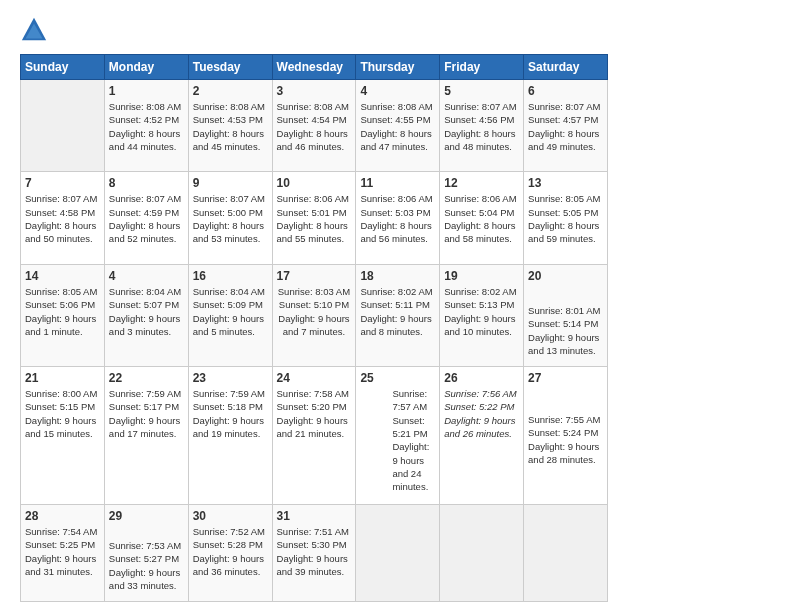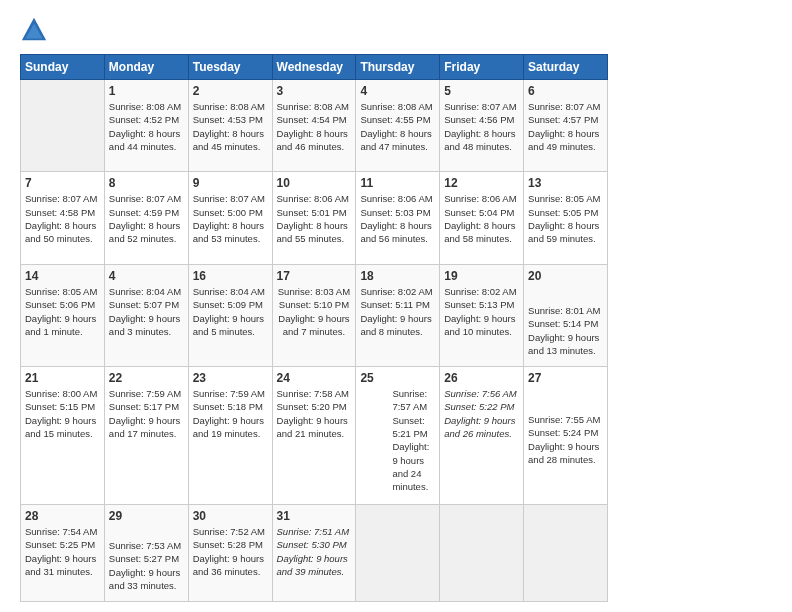--- a/index.html
+++ b/index.html
@@ -355,21 +355,21 @@
           </td>
           <td>
             <span class="day-number">30</span>
             <div class="day-info" style="white-space: pre-line;">Sunrise: 7:52 AM
 Sunset: 5:28 PM
 Daylight: 9 hours
 and 36 minutes.</div>
           </td>
           <td>
             <span class="day-number">31</span>
-            <div class="day-info" style="white-space: pre-line; font-style: italic;">Sunrise: 7:51 AM
+            <div class="day-info" style="white-space: pre-line;">Sunrise: 7:51 AM
 Sunset: 5:30 PM
 Daylight: 9 hours
 and 39 minutes.</div>
           </td>
           <td class="empty-cell"></td>
           <td class="empty-cell"></td>
           <td class="empty-cell"></td>
         </tr>
       </tbody>
   </table>

